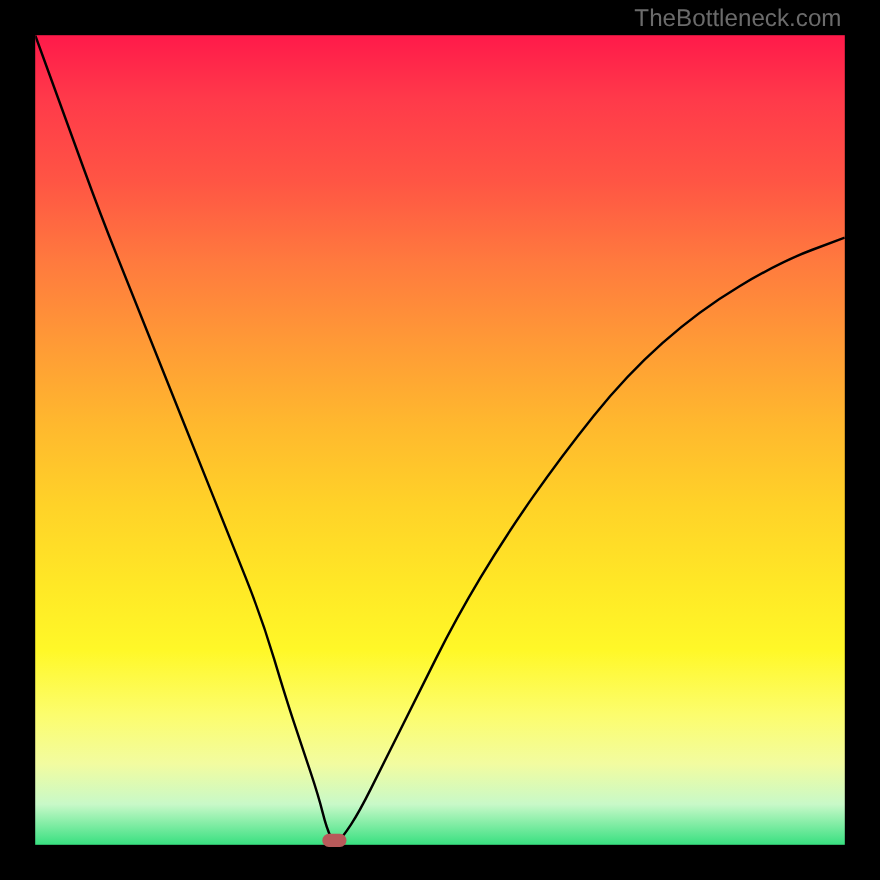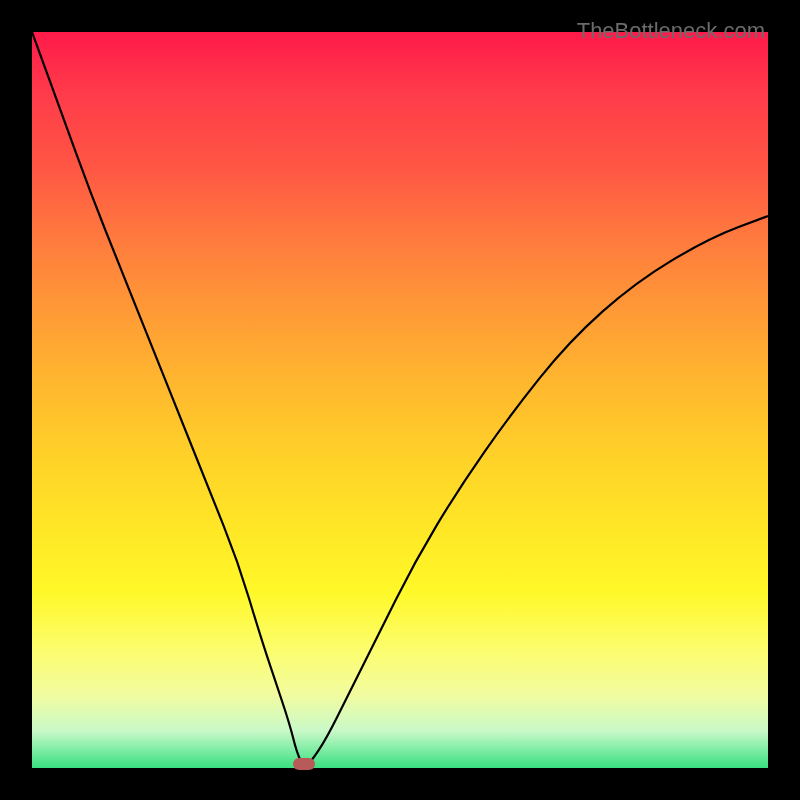--- a/index.html
+++ b/index.html
@@ -33,21 +33,21 @@
         #ffe826 68%,
         #fff828 76%,
         #fcfd6e 84%,
         #f2fca0 90%,
         #c8f9c8 95%,
         #38e080 100%
       );
     }
     .attribution {
       position: absolute;
-      top: 18px;
+      top: 4px;
       right: 35px;
       color: #6b6b6b;
       font-size: 22px;
       font-weight: 500;
       font-family: Arial, sans-serif;
       z-index: 10;
       margin-left: 33px;
     }
     .curve-svg {
       position: absolute;

